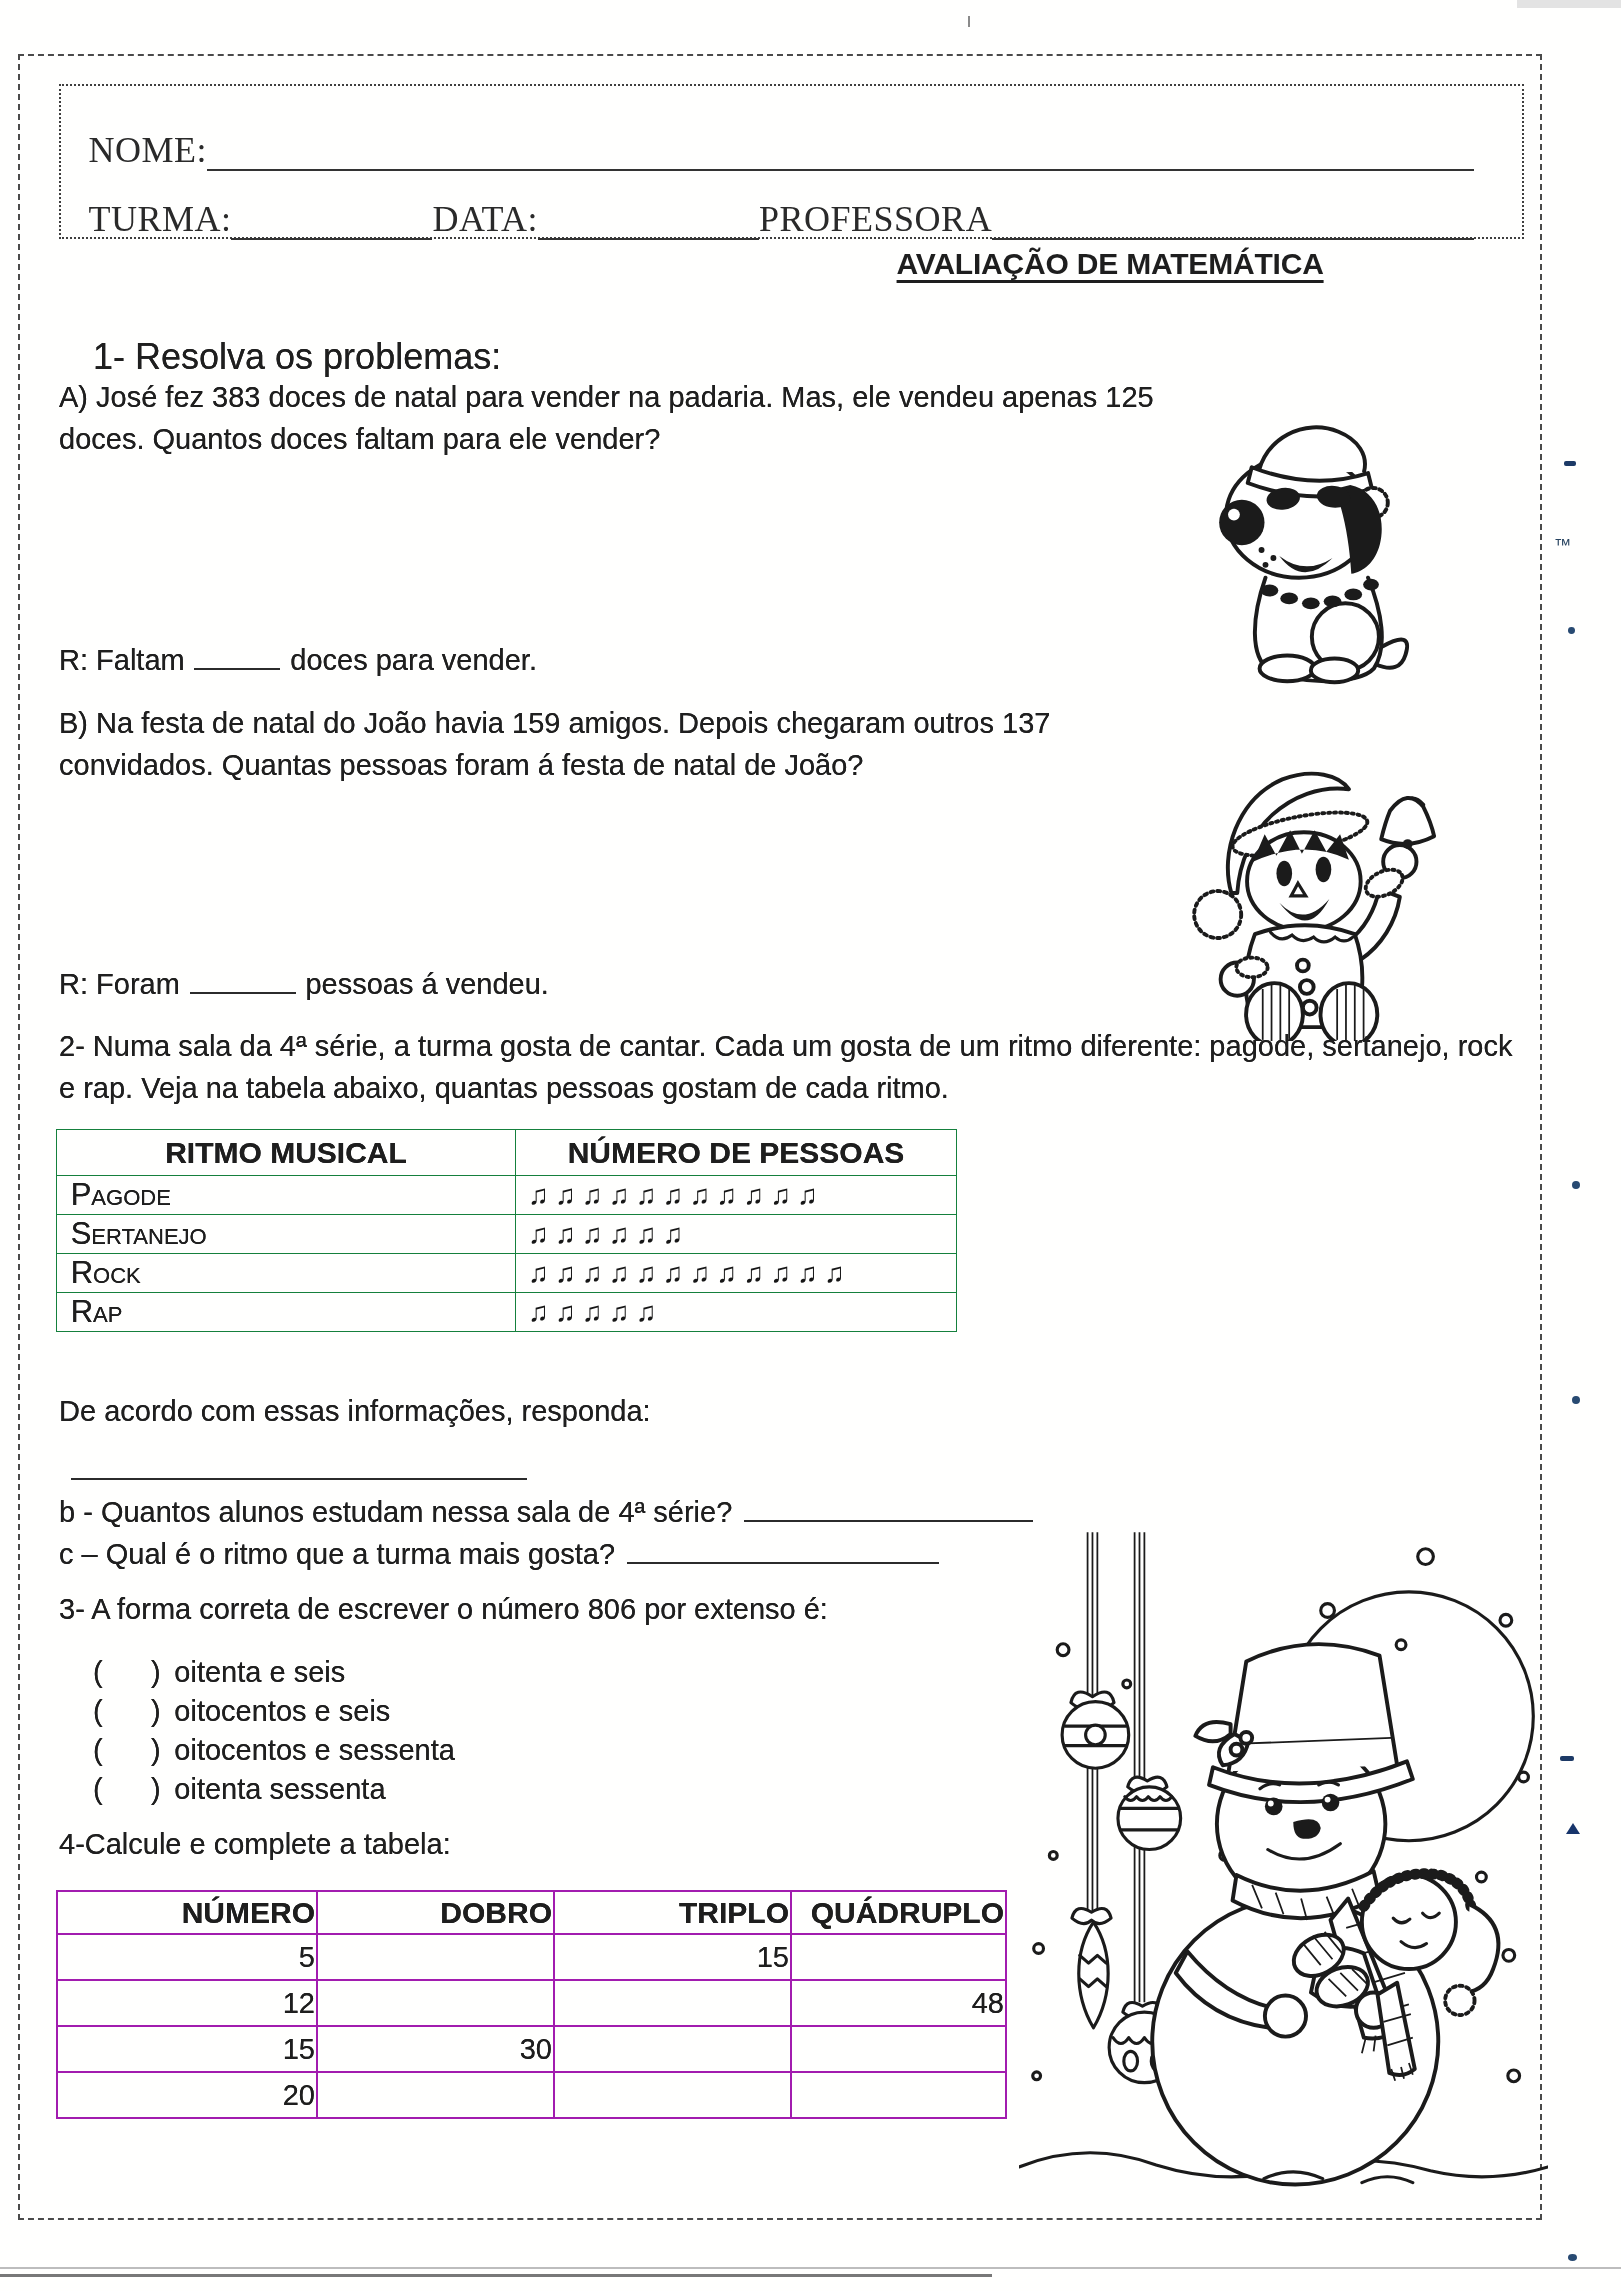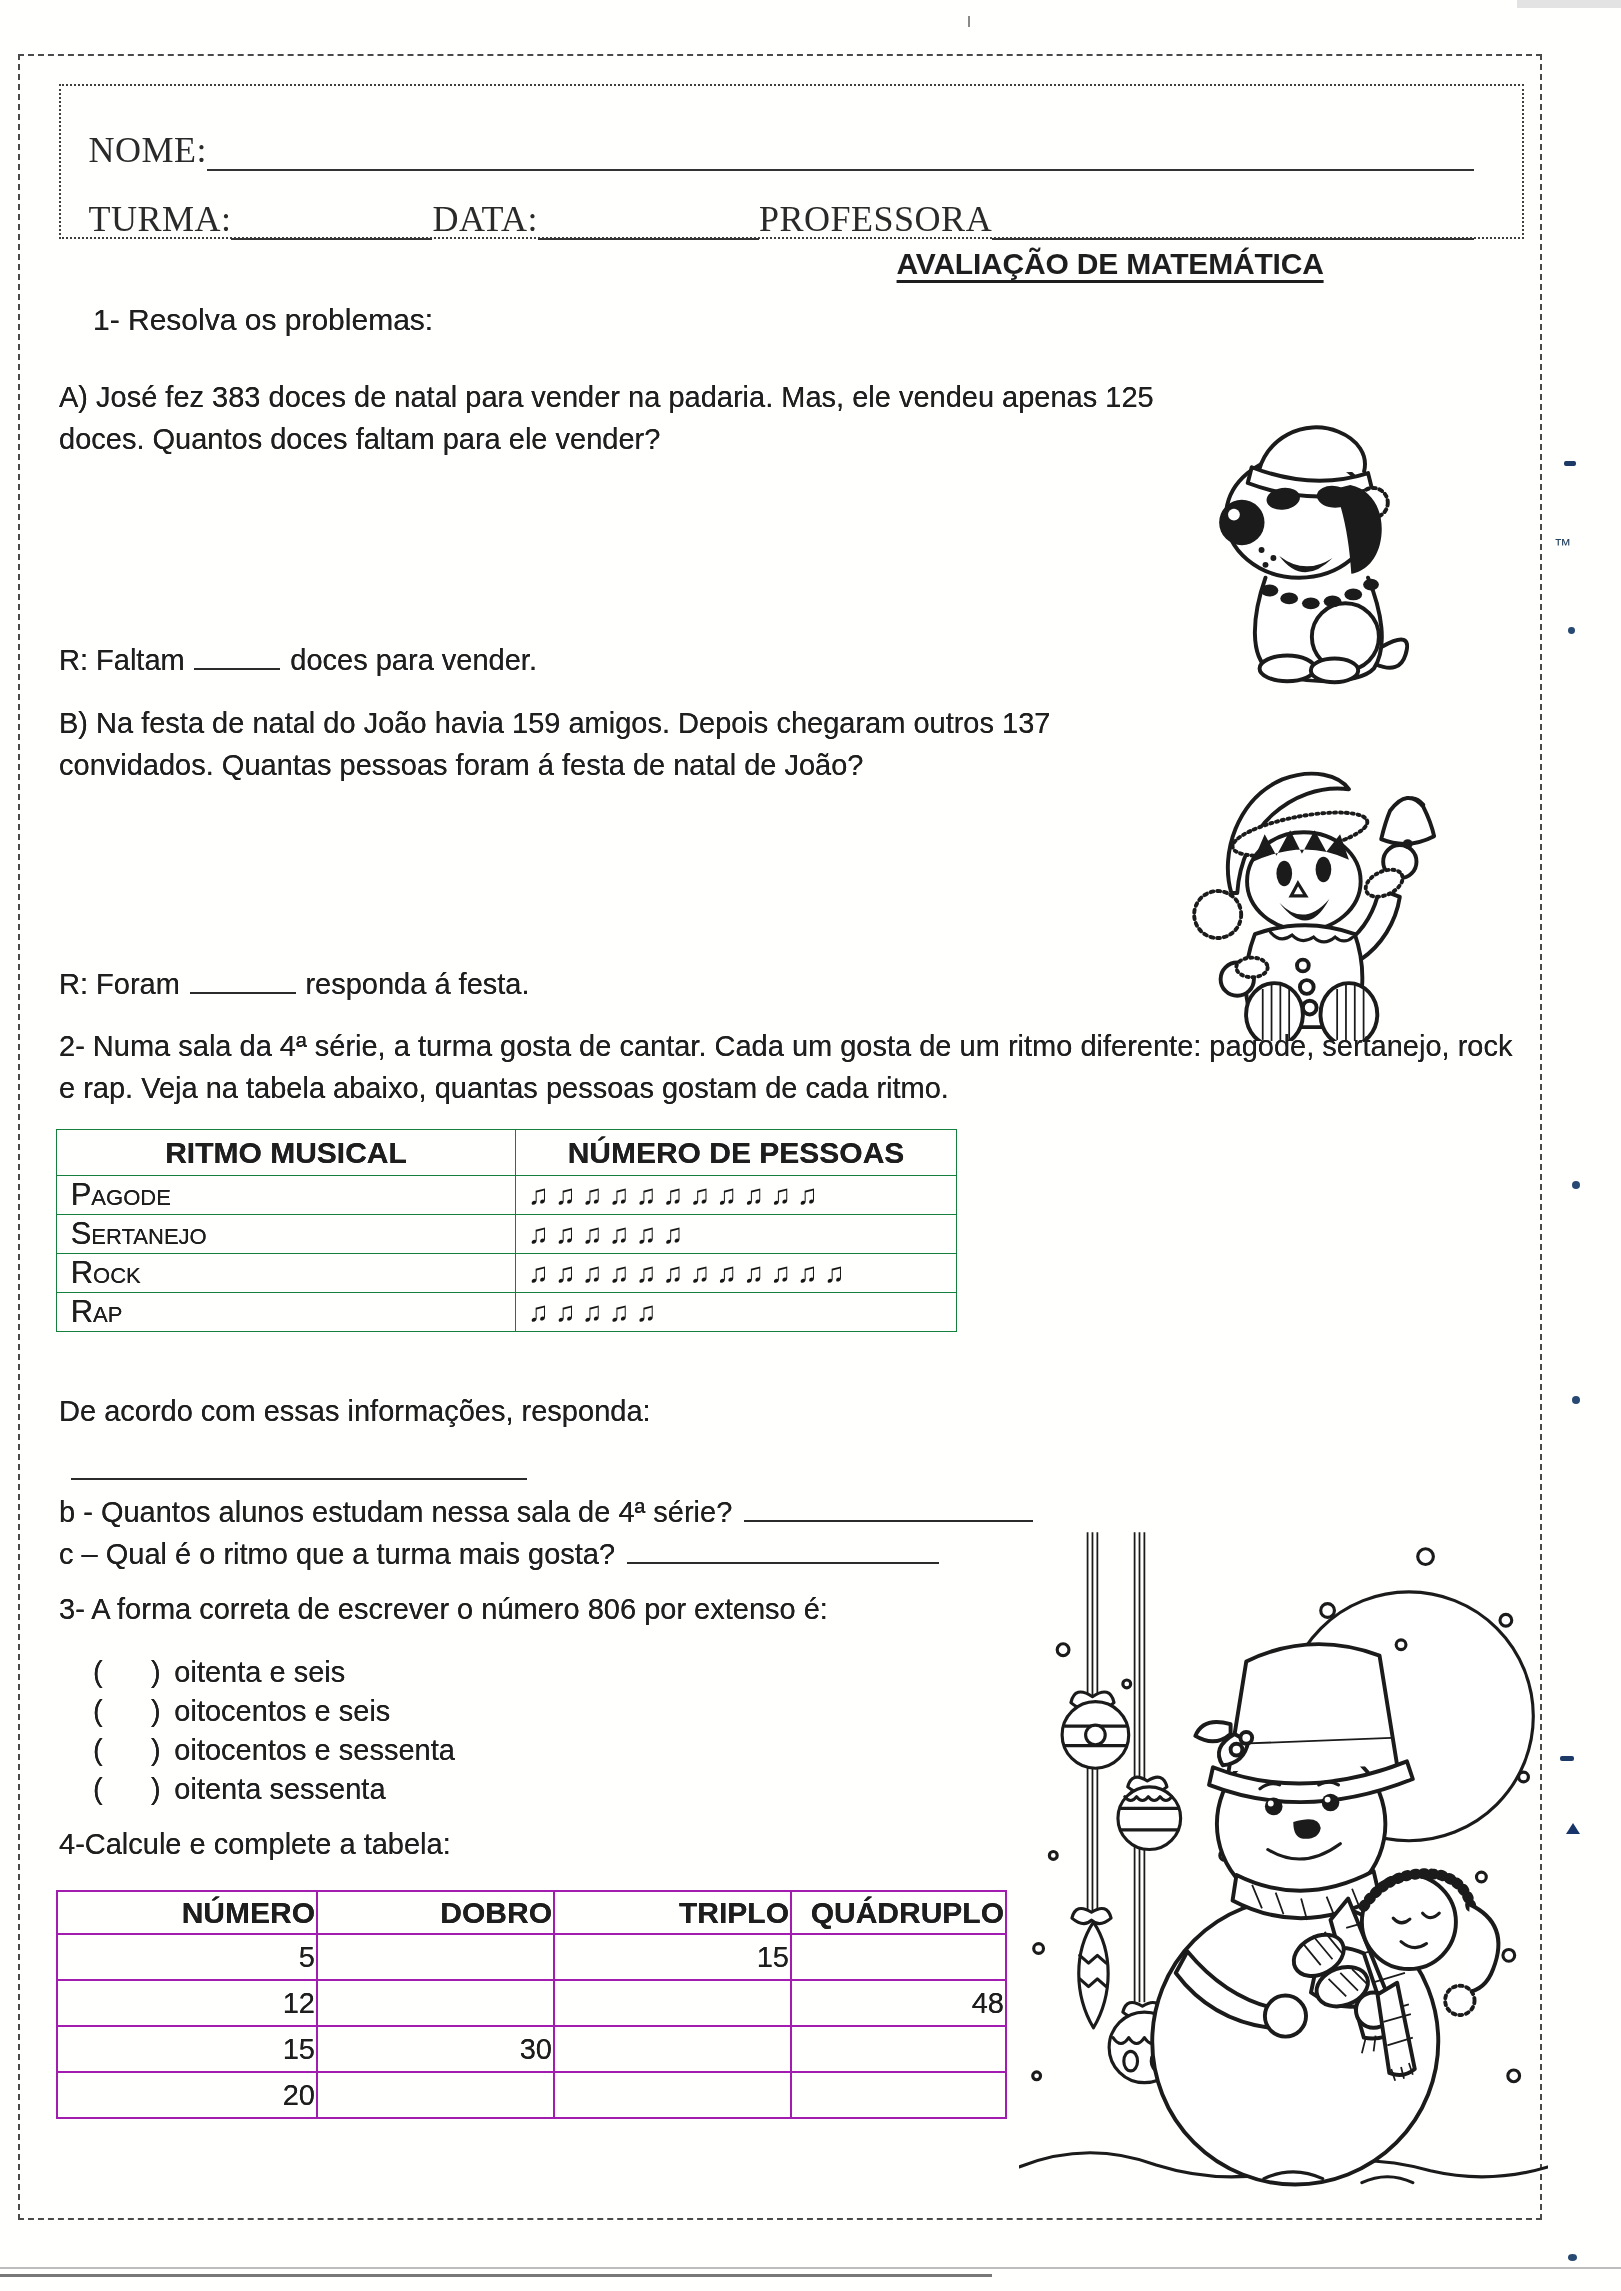--- a/index.html
+++ b/index.html
@@ -64,21 +64,21 @@
       <span class="hline" style="width:201px"></span>
       <span class="serif">DATA:</span>
       <span class="hline" style="width:221px"></span>
       <span class="serif">PROFESSORA</span>
       <span class="hline grow"></span>
     </div>
   </div>
 
   <div class="abs title">AVALIAÇÃO DE MATEMÁTICA</div>
 
-  <div class="abs txt" style="left:93px;top:298px;font-size:30px">1- Resolva os problemas:</div>
+  <div class="abs txt" style="left:93px;top:331px;font-size:36px">1- Resolva os problemas:</div>
   <div class="abs txt" style="left:59px;top:376px;width:1112px">A) José fez 383 doces de natal para vender na padaria. Mas, ele vendeu apenas 125 doces. Quantos doces faltam para ele vender?</div>
 
   <div class="abs" style="left:1171px;top:412px">
     <svg width="260" height="286" viewBox="0 0 260 290">
       <g class="stroke">
         <path d="M212,238 q32,-18 24,8 q-6,20 -30,10"></path>
         <path d="M94,168 c-14,40 -16,80 4,94 c26,14 90,16 106,-2 c14,-22 8,-58 -6,-92"></path>
         <circle cx="175" cy="228" r="34"></circle>
         <ellipse cx="116" cy="260" rx="28" ry="13"></ellipse>
         <ellipse cx="164" cy="262" rx="24" ry="12"></ellipse>
@@ -150,21 +150,21 @@
       <circle class="ink" cx="258" cy="100" r="5"></circle>
       <g class="stroke">
         <circle cx="151" cy="224" r="6"></circle>
           <circle cx="155" cy="246" r="7"></circle>
           <circle cx="158" cy="267" r="7"></circle>
       </g>
     </svg>
   </div>
 
   <div class="abs txt" style="left:59px;top:963px">
-    <span>R: Foram</span><span class="blank" style="width:106px"></span><span>responda á festa.</span>
+    <span>R: Foram</span><span class="blank" style="width:106px"></span><span>pessoas á vendeu.</span>
   </div>
 
   <div class="abs txt" style="left:59px;top:1025px;width:1475px">2- Numa sala da 4ª série, a turma gosta de cantar. Cada um gosta de um ritmo diferente: pagode, sertanejo, rock e rap. Veja na tabela abaixo, quantas pessoas gostam de cada ritmo.</div>
 
   <table class="abs music-table">
     <colgroup>
         <col style="width:459px">
         <col style="width:441px">
       </colgroup>
     <tbody>

